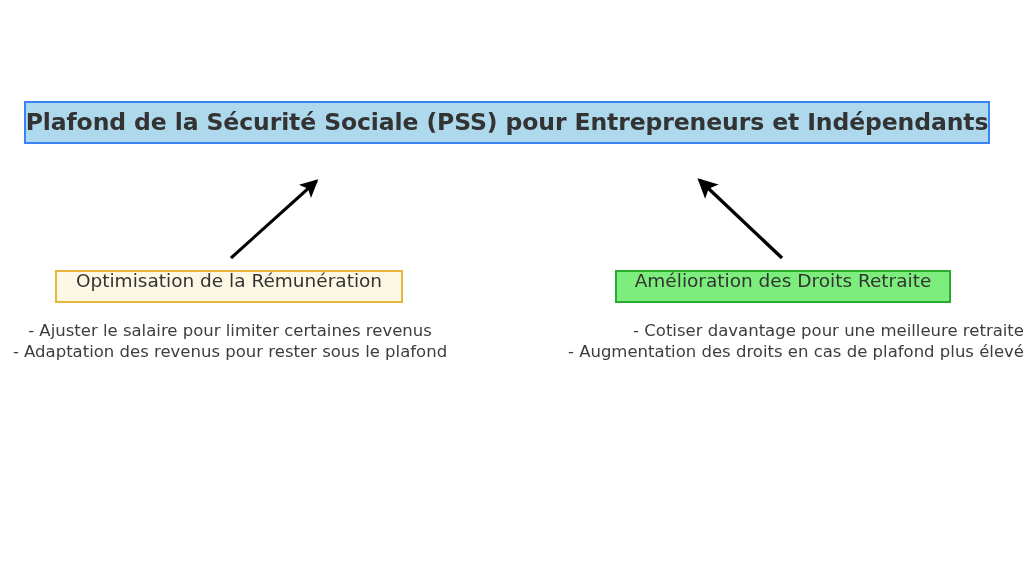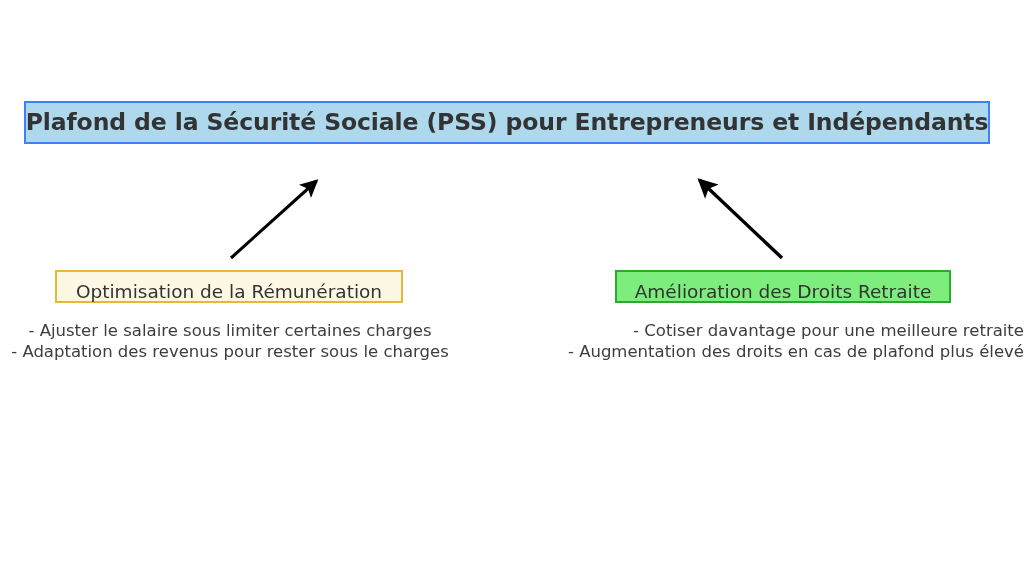--- a/index.html
+++ b/index.html
@@ -46,21 +46,21 @@
     letter-spacing: -0.1px;
     white-space: nowrap;
     line-height: 1;
   }
 
   
   .node-box {
     position: absolute;
     box-sizing: border-box;
     display: flex;
-    align-items: flex-end;
+    align-items: flex-start;
     justify-content: center;
   }
   .node-box .node-text {
     font-size: 18.5px;
     color: #333333;
     white-space: nowrap;
     line-height: 1;
   }
 
   .node-left {
@@ -137,22 +137,22 @@
     <g>
       <line x1="782" y1="258" x2="699.5" y2="180" stroke="#000000" stroke-width="3.4" marker-end="url(#head-lr)"></line>
     </g>
   </svg>
 
   <div class="node-box node-left">
     <span class="node-text">Optimisation de la Rémunération</span>
   </div>
 
   <div class="details details-left">
-    <span class="detail-line">- Ajuster le salaire sous limiter certaines charges</span>
-    <span class="detail-line">- Adaptation des revenus pour rester sous le charges</span>
+    <span class="detail-line">- Ajuster le salaire pour limiter certaines revenus</span>
+    <span class="detail-line">- Adaptation des revenus pour rester sous le plafond</span>
   </div>
 
   <div class="node-box node-right">
     <span class="node-text">Amélioration des Droits Retraite</span>
   </div>
 
   <div class="details details-right">
     <span class="detail-line">- Cotiser davantage pour une meilleure retraite</span>
     <span class="detail-line">- Augmentation des droits en cas de plafond plus élevé</span>
   </div>

